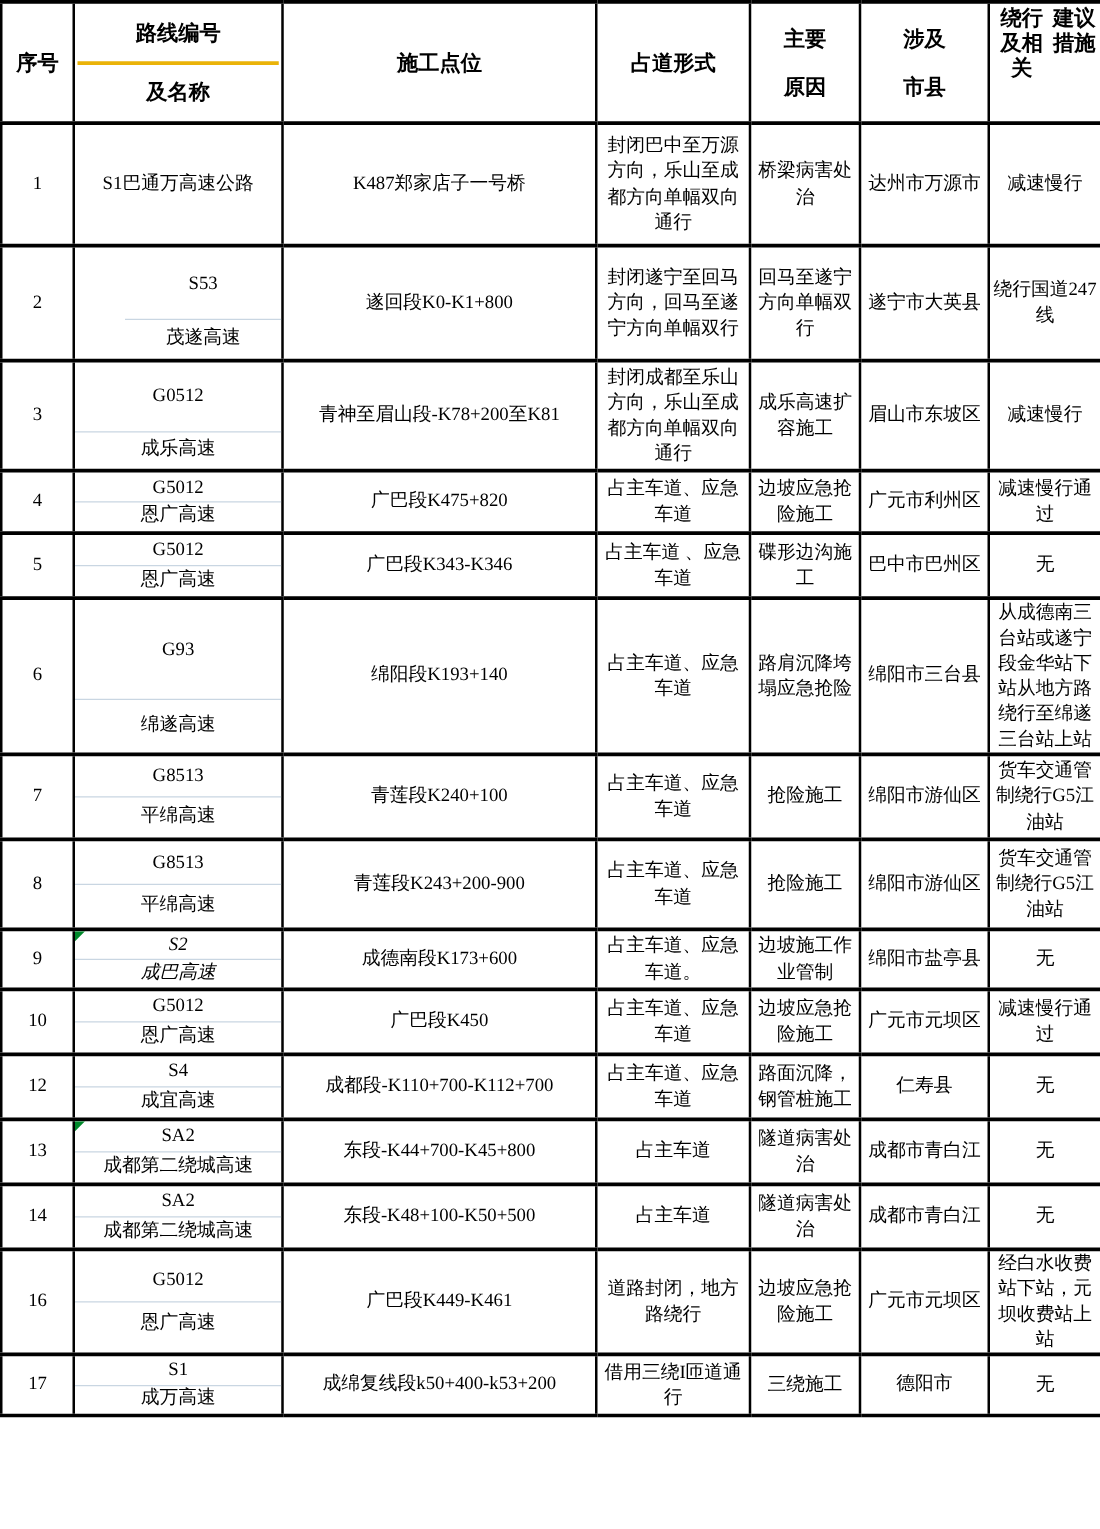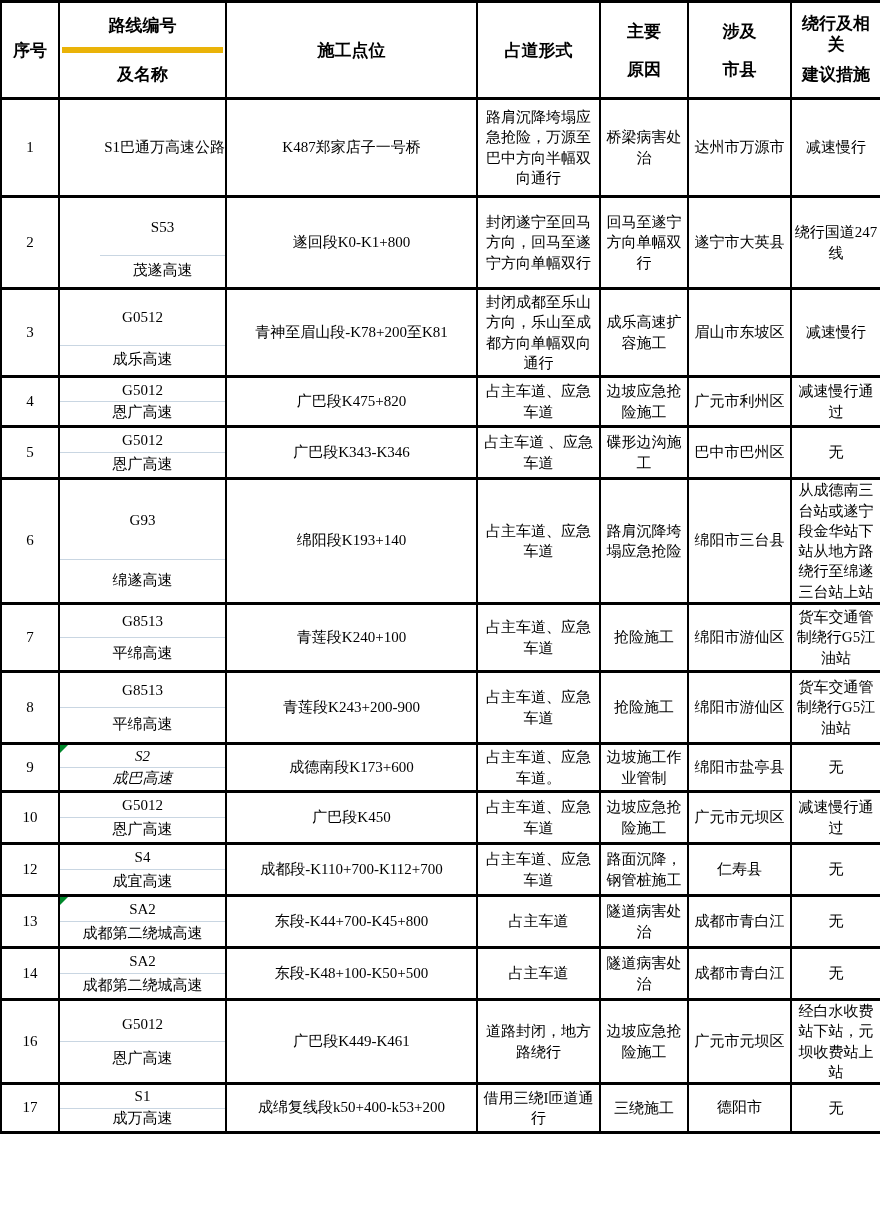--- a/index.html
+++ b/index.html
@@ -24,23 +24,23 @@
     overflow:hidden;
   }
   th { font-size:17px; font-weight:bold; padding:0 2px; }
   td { font-size:15px; line-height:1.28; padding:0 2px; }
 
   thead tr { height:97px; }
 
   
   .hdr-split { display:flex; flex-direction:column; height:91px; }
   .hdr-split > div { flex:1; display:flex; align-items:center; justify-content:center; }
-  .hdr-split > div + div { border-top:6px solid #eab308; }
+  .hdr-split > div + div { border-top:3px solid #eab308; }
   .hdr-gap { display:flex; flex-direction:column; height:91px; justify-content:space-evenly; }
-  .hdr-wrap { display:flex; flex-direction:column; height:91px; justify-content:space-evenly; }
+  .hdr-wrap { display:flex; flex-direction:row; height:91px; justify-content:space-evenly; }
   .hdr-wrap > div { line-height:1.2; }
 
   
   td.c-route { position:relative; padding:0; }
   .route-wrap { display:flex; flex-direction:column; width:100%; }
   .route-no, .route-name {
     flex:1; display:flex; align-items:center; justify-content:center;
   }
   .route-name { border-top:1px solid #c9d6e2; }
   .route-wrap.tall .route-no { flex:1.9; }
@@ -96,27 +96,27 @@
           <div>建议措施</div>
         </div>
       </th>
     </tr>
   </thead>
   <tbody id="table-body">
   <tr style="height: 98px;">
     <td class="c-index">1</td>
     <td class="c-route">
 
-      <div class="route-wrap tall" style="height: 92px; align-items: flex-end;">
+      <div class="route-wrap tall" style="height: 92px;">
         <div class="route-no">S1巴通万高速公路</div>
 
       </div>
     </td>
     <td class="c-loc">K487郑家店子一号桥</td>
-    <td class="c-occ">路肩沉降垮塌应急抢险，万源至巴中方向半幅双向通行</td>
+    <td class="c-occ">封闭巴中至万源方向，乐山至成都方向单幅双向通行</td>
     <td class="c-reason">桥梁病害处治</td>
     <td class="c-region">达州市万源市</td>
     <td class="c-detour">减速慢行</td>
   </tr>
 
   <tr style="height: 92px;">
     <td class="c-index">2</td>
     <td class="c-route">
 
       <div class="route-wrap tall" style="height: 86px; padding-left: 40px;">

